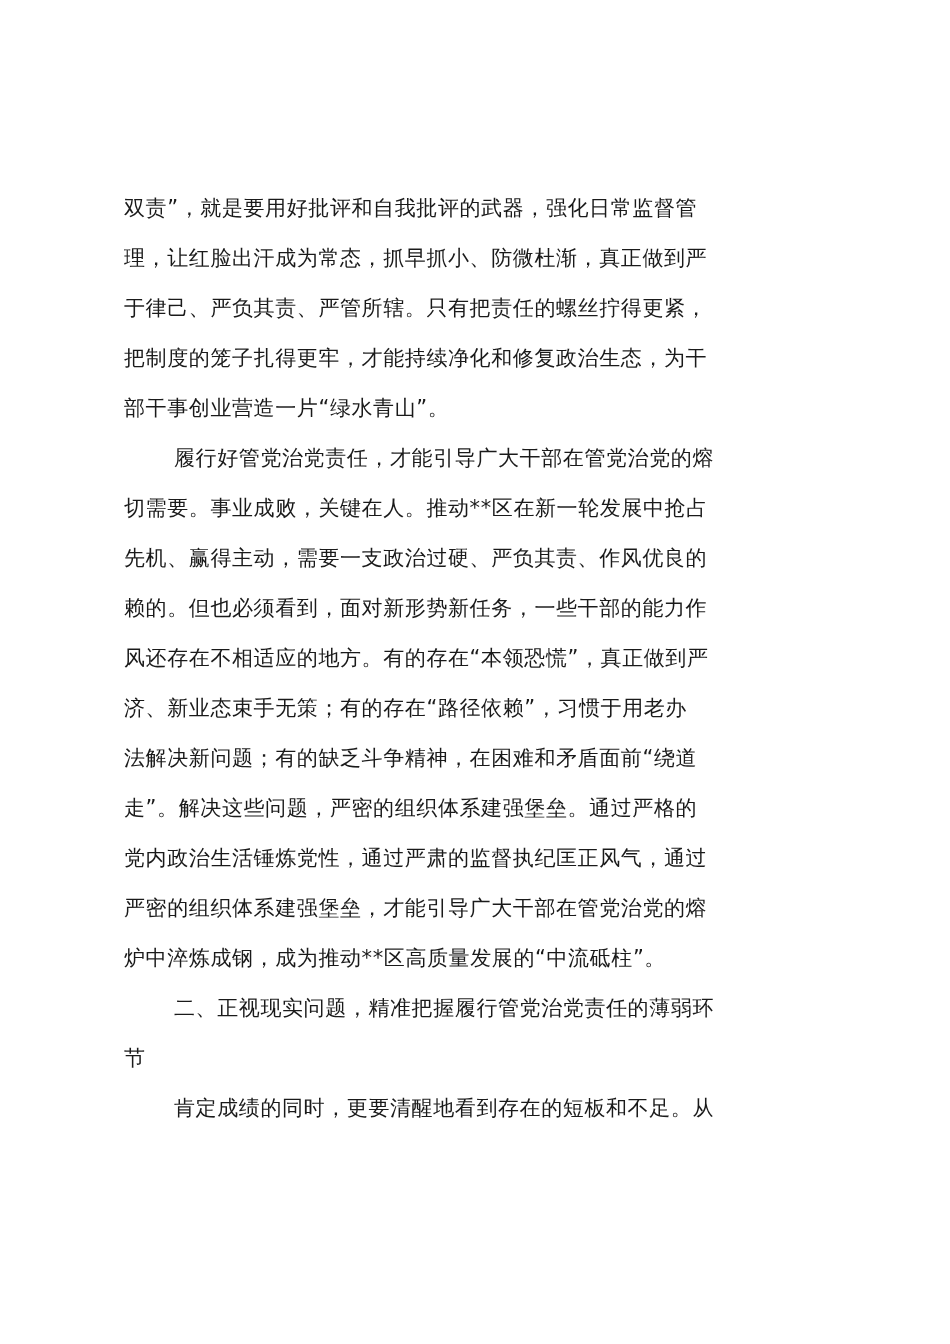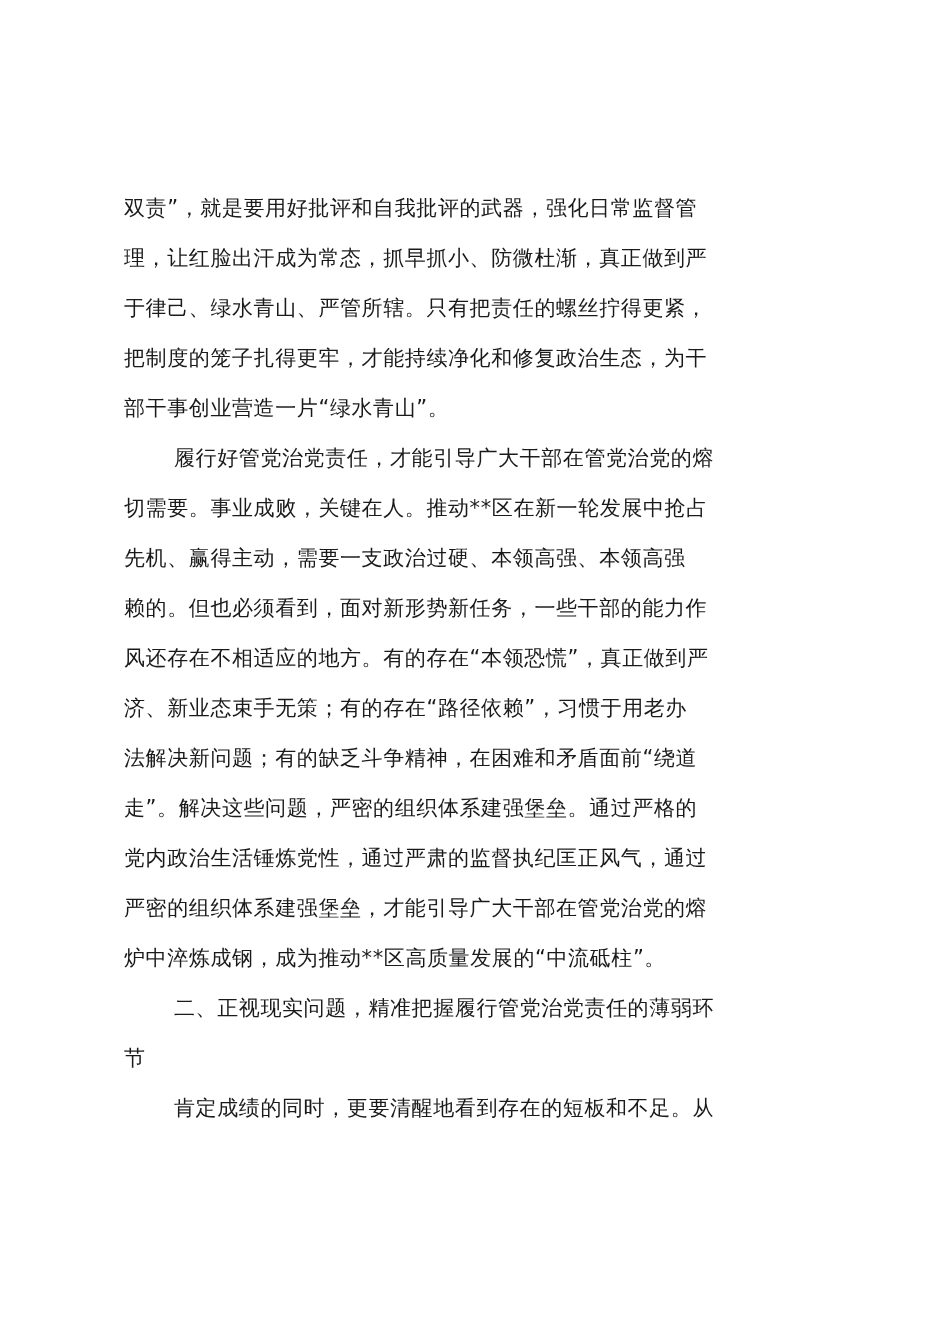--- a/index.html
+++ b/index.html
@@ -36,29 +36,29 @@
     }
   </style>
 </head>
 <body>
 
 <div class="page">
 
   <div>
     <div class="line">双责”，就是要用好批评和自我批评的武器，强化日常监督管</div>
     <div class="line">理，让红脸出汗成为常态，抓早抓小、防微杜渐，真正做到严</div>
-    <div class="line">于律己、绿水青山、严管所辖。只有把责任的螺丝拧得更紧，</div>
+    <div class="line">于律己、严负其责、严管所辖。只有把责任的螺丝拧得更紧，</div>
     <div class="line">把制度的笼子扎得更牢，才能持续净化和修复政治生态，为干</div>
     <div class="line">部干事创业营造一片“绿水青山”。</div>
   </div>
 
   <div>
     <div class="line indent">履行好管党治党责任，才能引导广大干部在管党治党的熔</div>
     <div class="line">切需要。事业成败，关键在人。推动**区在新一轮发展中抢占</div>
-    <div class="line">先机、赢得主动，需要一支政治过硬、本领高强、本领高强</div>
+    <div class="line">先机、赢得主动，需要一支政治过硬、严负其责、作风优良的</div>
     <div class="line">赖的。但也必须看到，面对新形势新任务，一些干部的能力作</div>
     <div class="line">风还存在不相适应的地方。有的存在“本领恐慌”，真正做到严</div>
     <div class="line">济、新业态束手无策；有的存在“路径依赖”，习惯于用老办</div>
     <div class="line">法解决新问题；有的缺乏斗争精神，在困难和矛盾面前“绕道</div>
     <div class="line">走”。解决这些问题，严密的组织体系建强堡垒。通过严格的</div>
     <div class="line">党内政治生活锤炼党性，通过严肃的监督执纪匡正风气，通过</div>
     <div class="line">严密的组织体系建强堡垒，才能引导广大干部在管党治党的熔</div>
     <div class="line">炉中淬炼成钢，成为推动**区高质量发展的“中流砥柱”。</div>
   </div>
 

